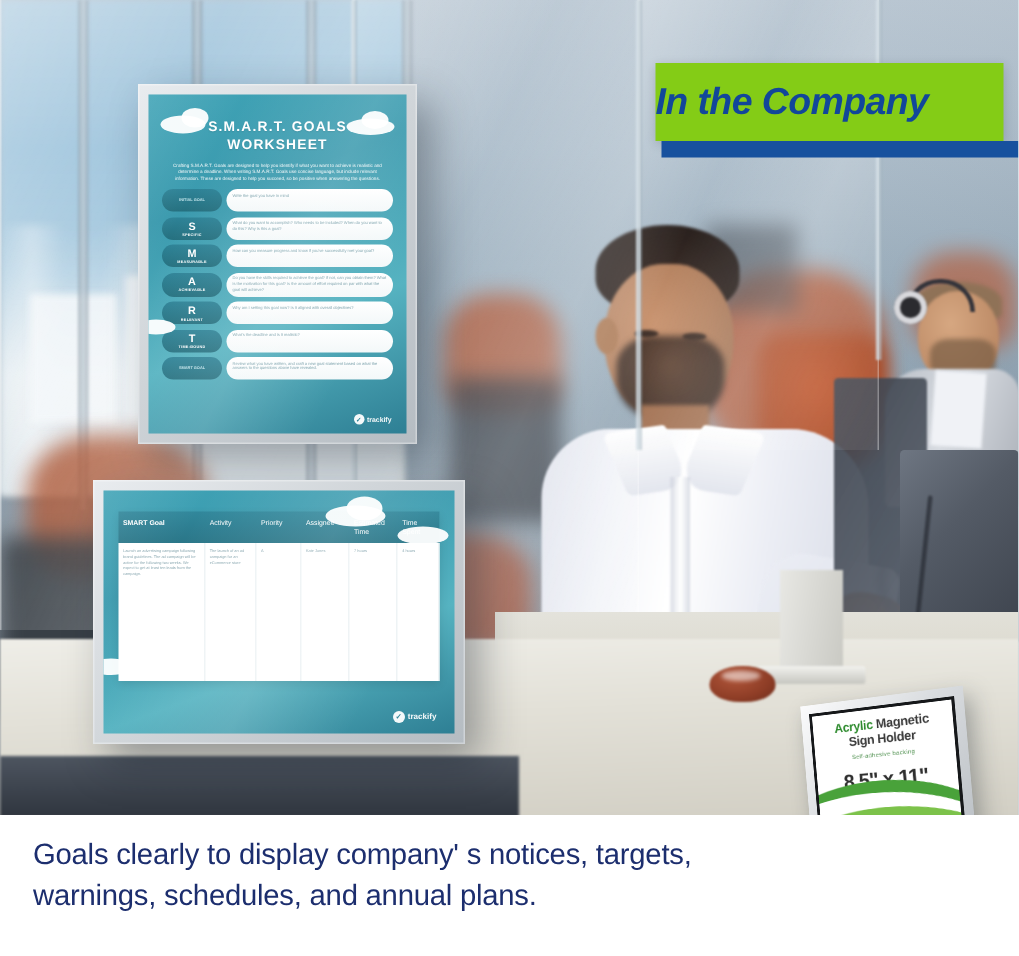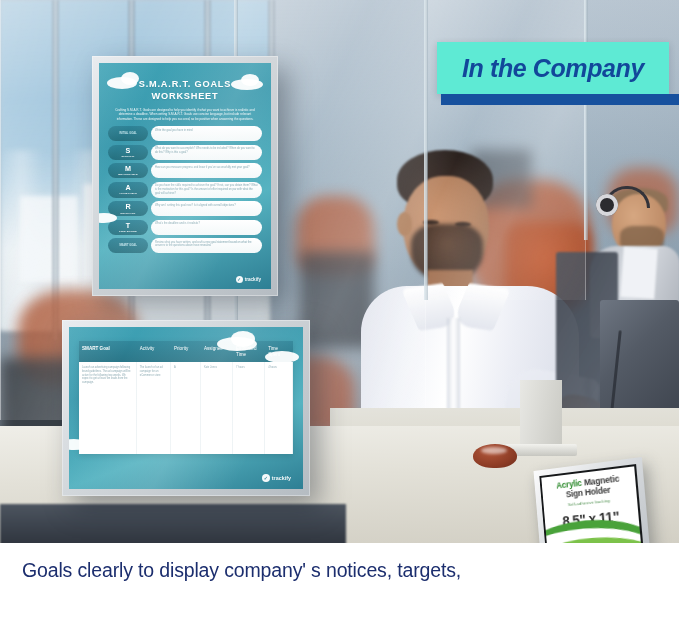--- a/index.html
+++ b/index.html
@@ -374,22 +374,22 @@
     background: #ffffff;
   }
   .sh-swoosh3 {
     left: -26px; top: 66px; width: 150px; height: 62px;
     background: #7cc24a;
   }
 
   
   #header-banner {
     position: absolute; left: 437px; top: 42px; width: 232px; height: 52px;
-    background: #5eead4;
-    display: flex; align-items: center; justify-content: center;
+    background: #84cc16;
+    display: flex; align-items: center; justify-content: flex-start;
     box-shadow: 0 2px 7px rgba(20,30,50,0.18);
   }
   #header-title {
     color: #12479A; font-weight: bold; font-style: italic;
     font-size: 25px; letter-spacing: -0.4px; white-space: nowrap;
   }
   #header-rule {
     position: absolute; left: 441px; top: 94px; width: 238px; height: 11px;
     background: #17519E;
   }
@@ -614,16 +614,17 @@
   </div>
 
   <div id="header-banner">
     <span id="header-title">In the Company</span>
   </div>
   <div id="header-rule"></div>
 
   <div id="caption-band">
     <div id="caption-text">
       <div>Goals clearly to display company' s notices, targets,</div>
+      <div>warnings, schedules, and annual plans.</div>
     </div>
   </div>
 
 </div>
 
 </body></html>

